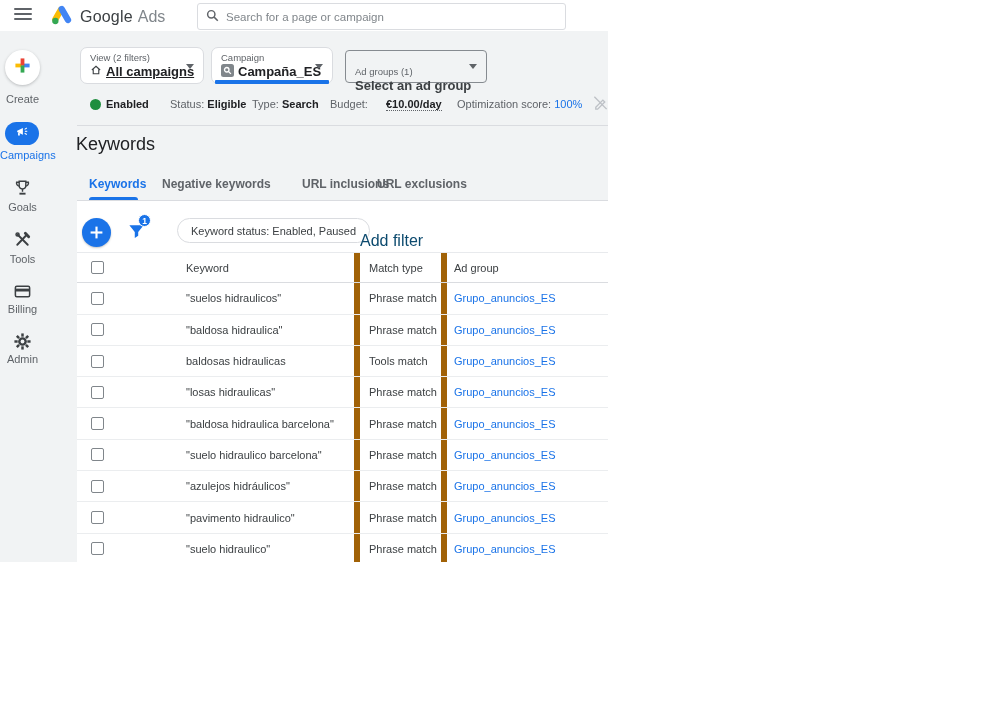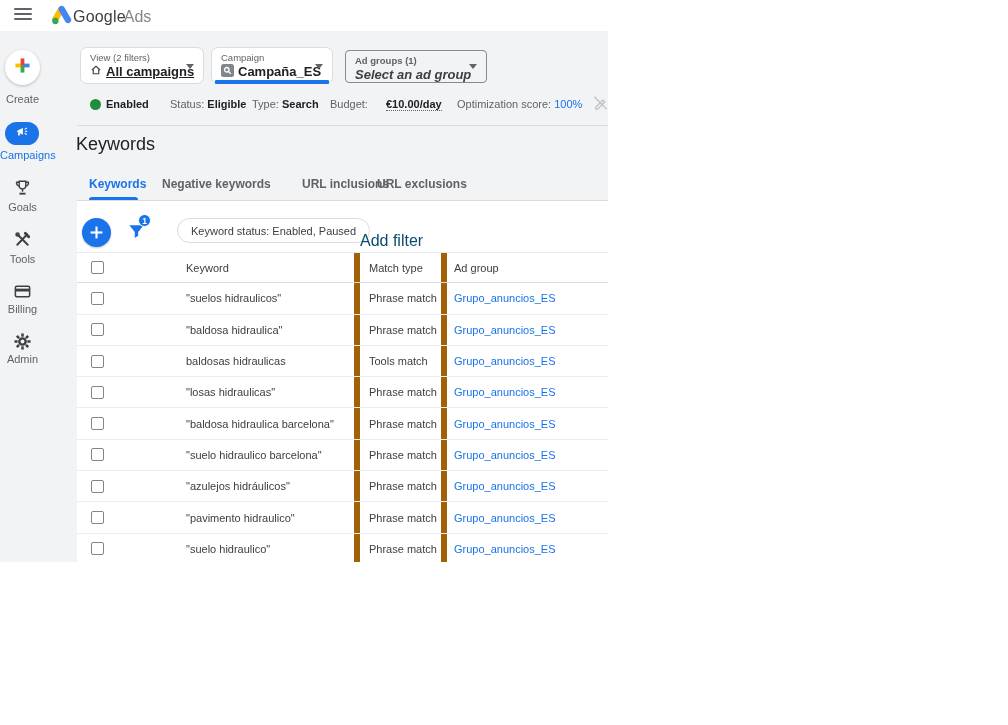--- a/index.html
+++ b/index.html
@@ -5,21 +5,21 @@
   * { box-sizing: border-box; margin: 0; padding: 0; }
   html,body { background:#fff; }
   .screen { position:relative; width:1008px; height:725px; background:#fff;
             font-family:"Liberation Sans", sans-serif; color:#3c4043; overflow:hidden; }
   .app { position:absolute; left:0; top:0; width:608px; height:562px; background:#f1f3f4; overflow:hidden; }
 
   
   .topbar { position:absolute; left:0; top:0; width:608px; height:31px; background:#fff; }
   .hamburger { position:absolute; left:14px; top:8px; width:18px; height:14px; cursor:pointer; }
   .hamburger span { display:block; height:2px; background:#5f6368; margin-bottom:3px; border-radius:1px; }
-  .logo { position:absolute; left:50px; top:3px; display:flex; align-items:center; }
+  .logo { position:absolute; left:50px; top:3px; display:flex; align-items:center; gap:7px; }
   .logo-google { font-size:16px; color:#3c4043; letter-spacing:.2px; }
   .logo-ads { font-size:16px; color:#80868b; margin-left:-2px; }
   .searchbox { position:absolute; left:197px; top:3px; width:369px; height:27px; background:#fff;
                border:1px solid #dadce0; border-radius:3px; display:flex; align-items:center; padding:0 8px; }
   .searchbox input { border:none; outline:none; background:transparent; font-family:inherit;
                      font-size:11.5px; color:#3c4043; width:100%; margin-left:7px; }
   .searchbox input::placeholder { color:#80868b; }
 
   
   .side-item-label { position:absolute; left:0; width:45px; text-align:center; font-size:11px; color:#5f6368; }
@@ -38,22 +38,22 @@
            border-top:5px solid #5f6368; position:absolute; right:9px; top:16px; }
   .card-view { left:80px; top:47px; width:124px; height:37px; }
   .card-view .val span { text-decoration:underline; }
   .card-campaign { left:211px; top:47px; width:122px; height:37px; }
   .card-campaign::after { content:""; position:absolute; left:3px; right:3px; bottom:-1px; height:4px;
                           background:#1a73e8; border-radius:1px; }
   .mini-sq { width:13px; height:13px; border-radius:2.5px; background:#80868b; display:flex;
              align-items:center; justify-content:center; }
   .card-adgroup { left:345px; top:50px; width:142px; height:33px; background:transparent;
                   border:1px solid #868b90; border-radius:4px; }
-  .card-adgroup .lbl { margin-top:4px;font-weight:bold; }
-  .card-adgroup .val { color:#3c4043;font-style:italic; }
+  .card-adgroup .lbl { margin-top:15px; }
+  .card-adgroup .val { color:#3c4043; }
   .card-adgroup .caret { top:13px; }
 
   
   .stat { position:absolute; top:98px; font-size:11px; white-space:nowrap; }
   .stat .k { color:#5f6368; }
   .stat .v { color:#202124; }
   .dot { width:11px; height:11px; border-radius:50%; display:inline-block; }
   .section-divider { position:absolute; left:77px; right:0; top:125px; height:1px; background:#dadce0; }
 
   
@@ -111,20 +111,29 @@
       <span>
         <svg width="23" height="23" viewBox="0 0 24 24">
           <rect x="5.2" y="3" width="6.6" height="18" rx="3.3" fill="#FBBC04" transform="rotate(30 8.5 12)"></rect>
           <circle cx="5.6" cy="18.8" r="3.3" fill="#34A853"></circle>
           <rect x="12.2" y="2.2" width="6.6" height="19.6" rx="3.3" fill="#4285F4" transform="rotate(-30 15.5 12)"></rect>
         </svg>
       </span>
       <span class="logo-google">Google</span>
       <span class="logo-ads">Ads</span>
     </div>
+    <div class="searchbox">
+      <span>
+        <svg width="13" height="13" viewBox="0 0 16 16" fill="none" stroke="#5f6368" stroke-width="1.8">
+          <circle cx="6.5" cy="6.5" r="4.5"></circle>
+              <line x1="10" y1="10" x2="14.5" y2="14.5"></line>
+        </svg>
+      </span>
+      <input type="text" placeholder="Search for a page or campaign" style="">
+    </div>
   </div>
 
   <div class="create-btn">
     <span>
       <svg width="17" height="17" viewBox="0 0 18 18">
         <rect x="1.5" y="7" width="7.5" height="4" fill="#FBBC04"></rect>
         <rect x="9" y="7" width="7.5" height="4" fill="#4285F4"></rect>
         <rect x="7" y="1.5" width="4" height="7.5" fill="#EA4335"></rect>
         <rect x="7" y="9" width="4" height="7.5" fill="#34A853"></rect>
       </svg>

